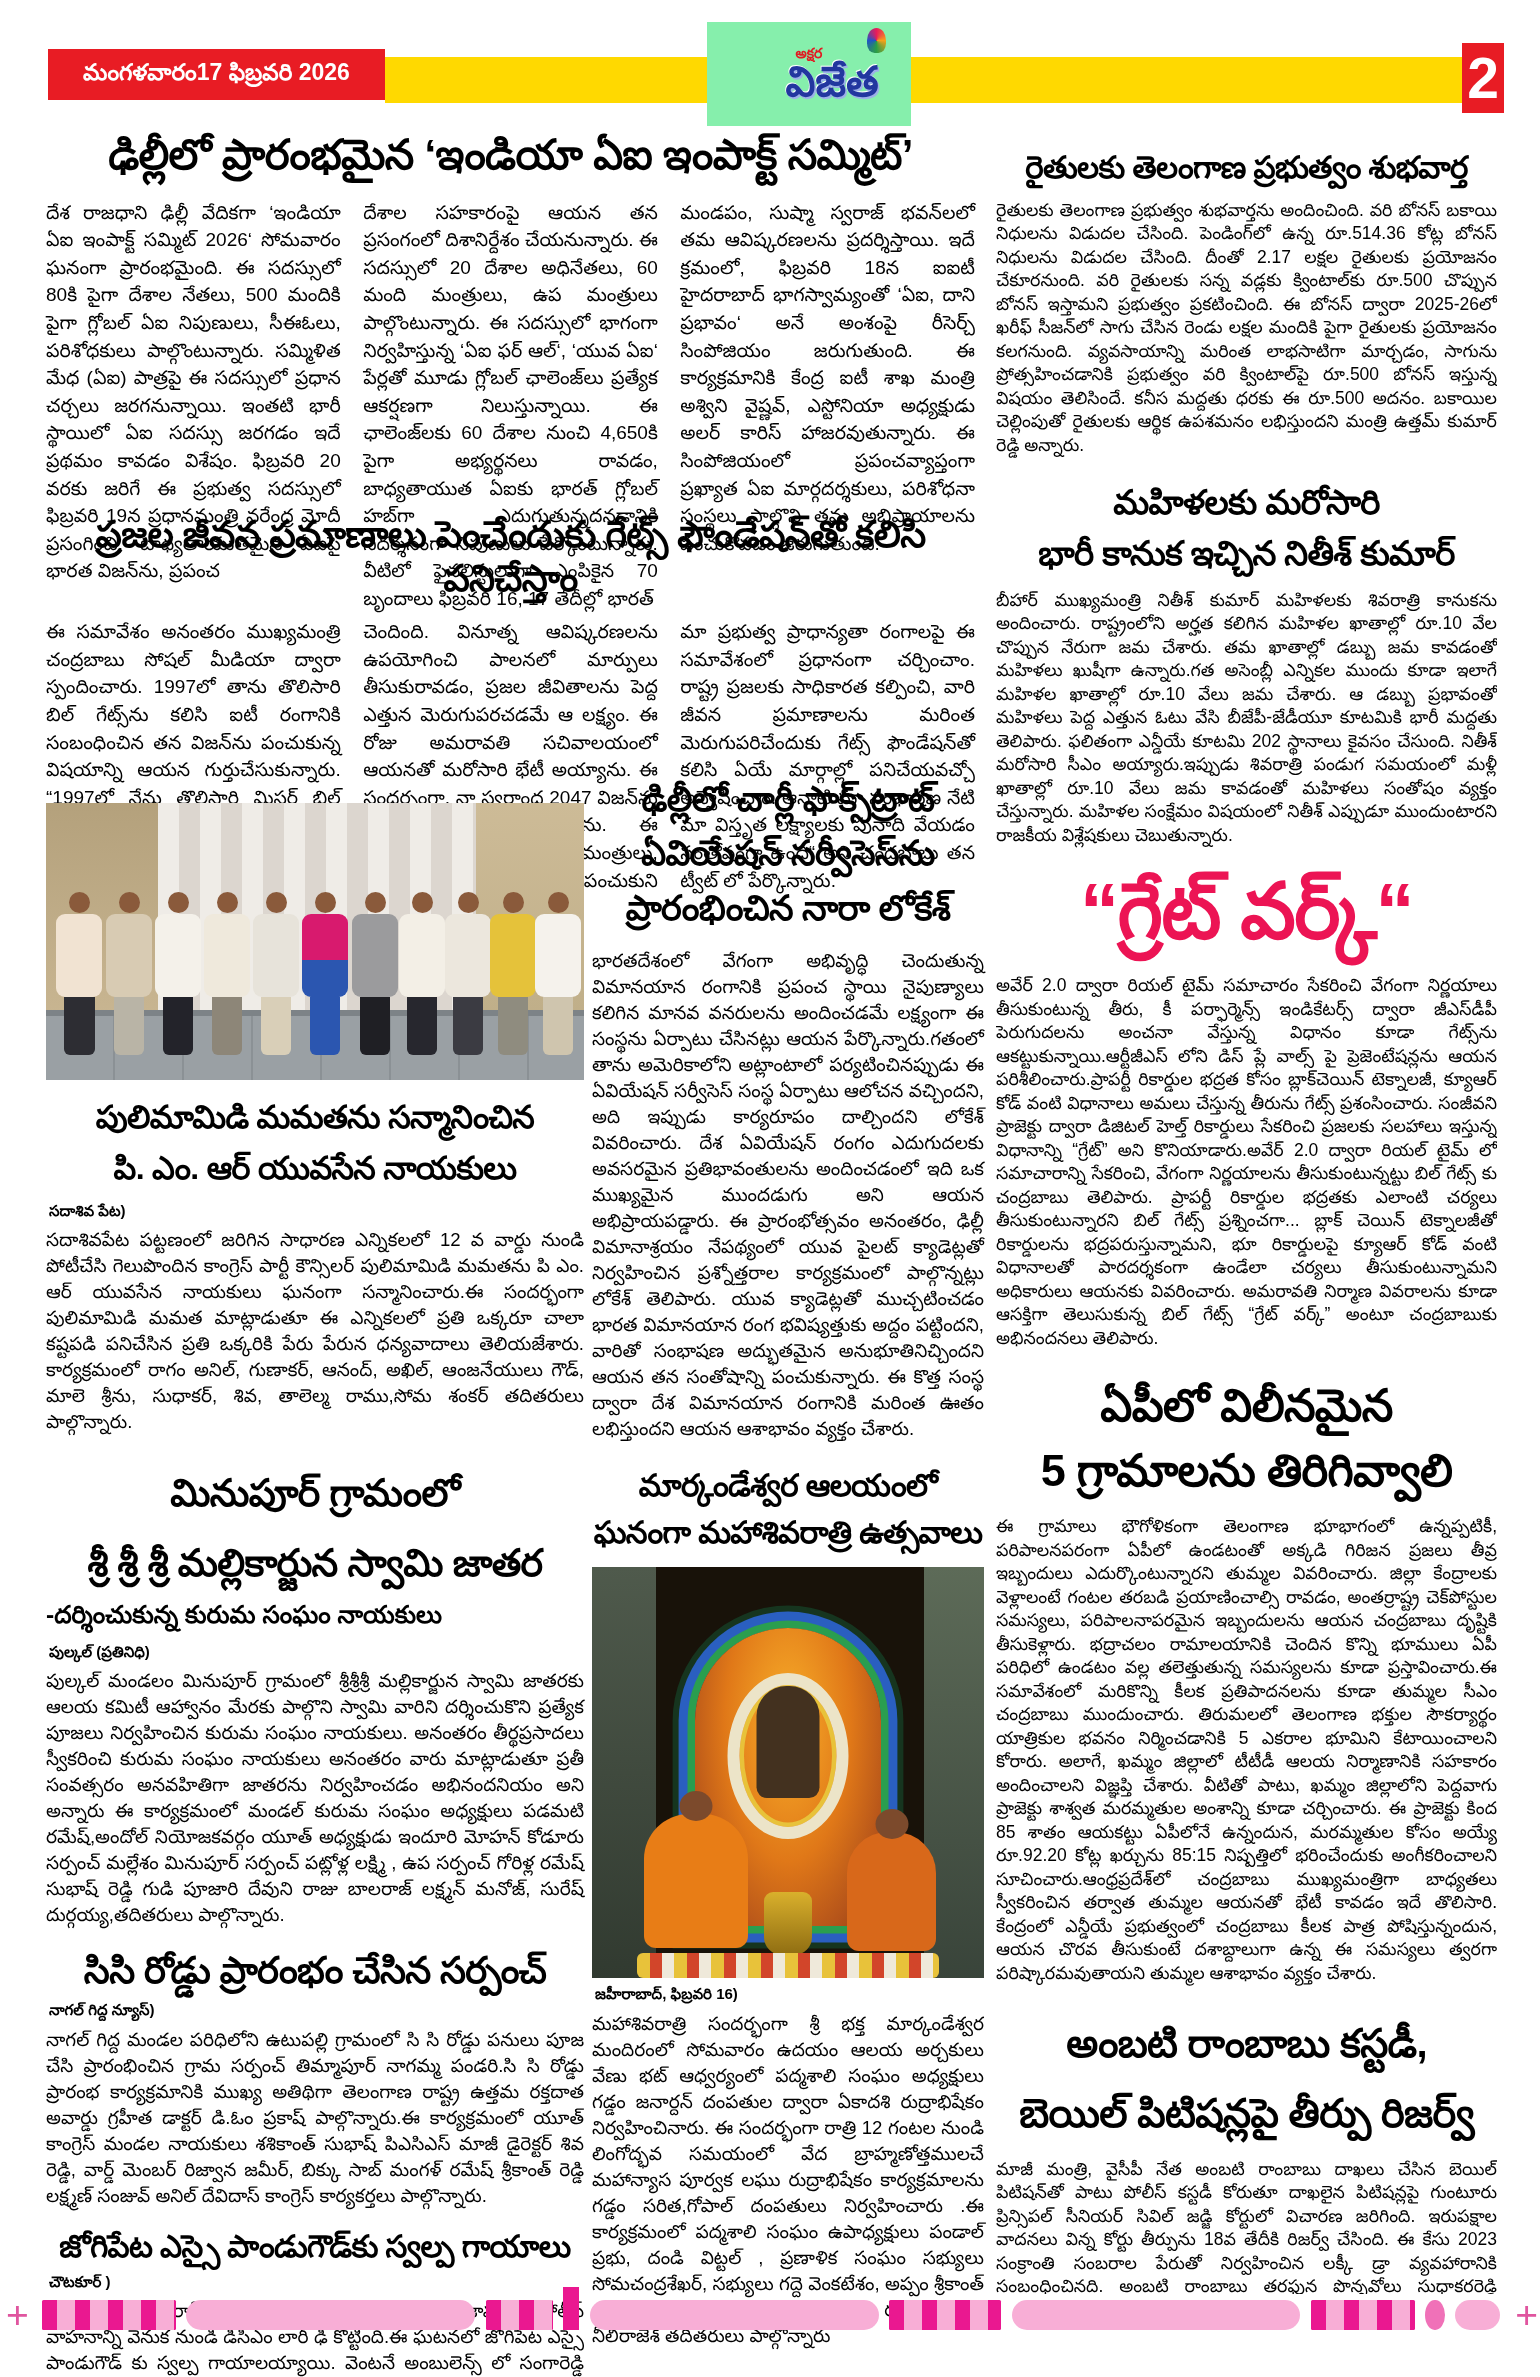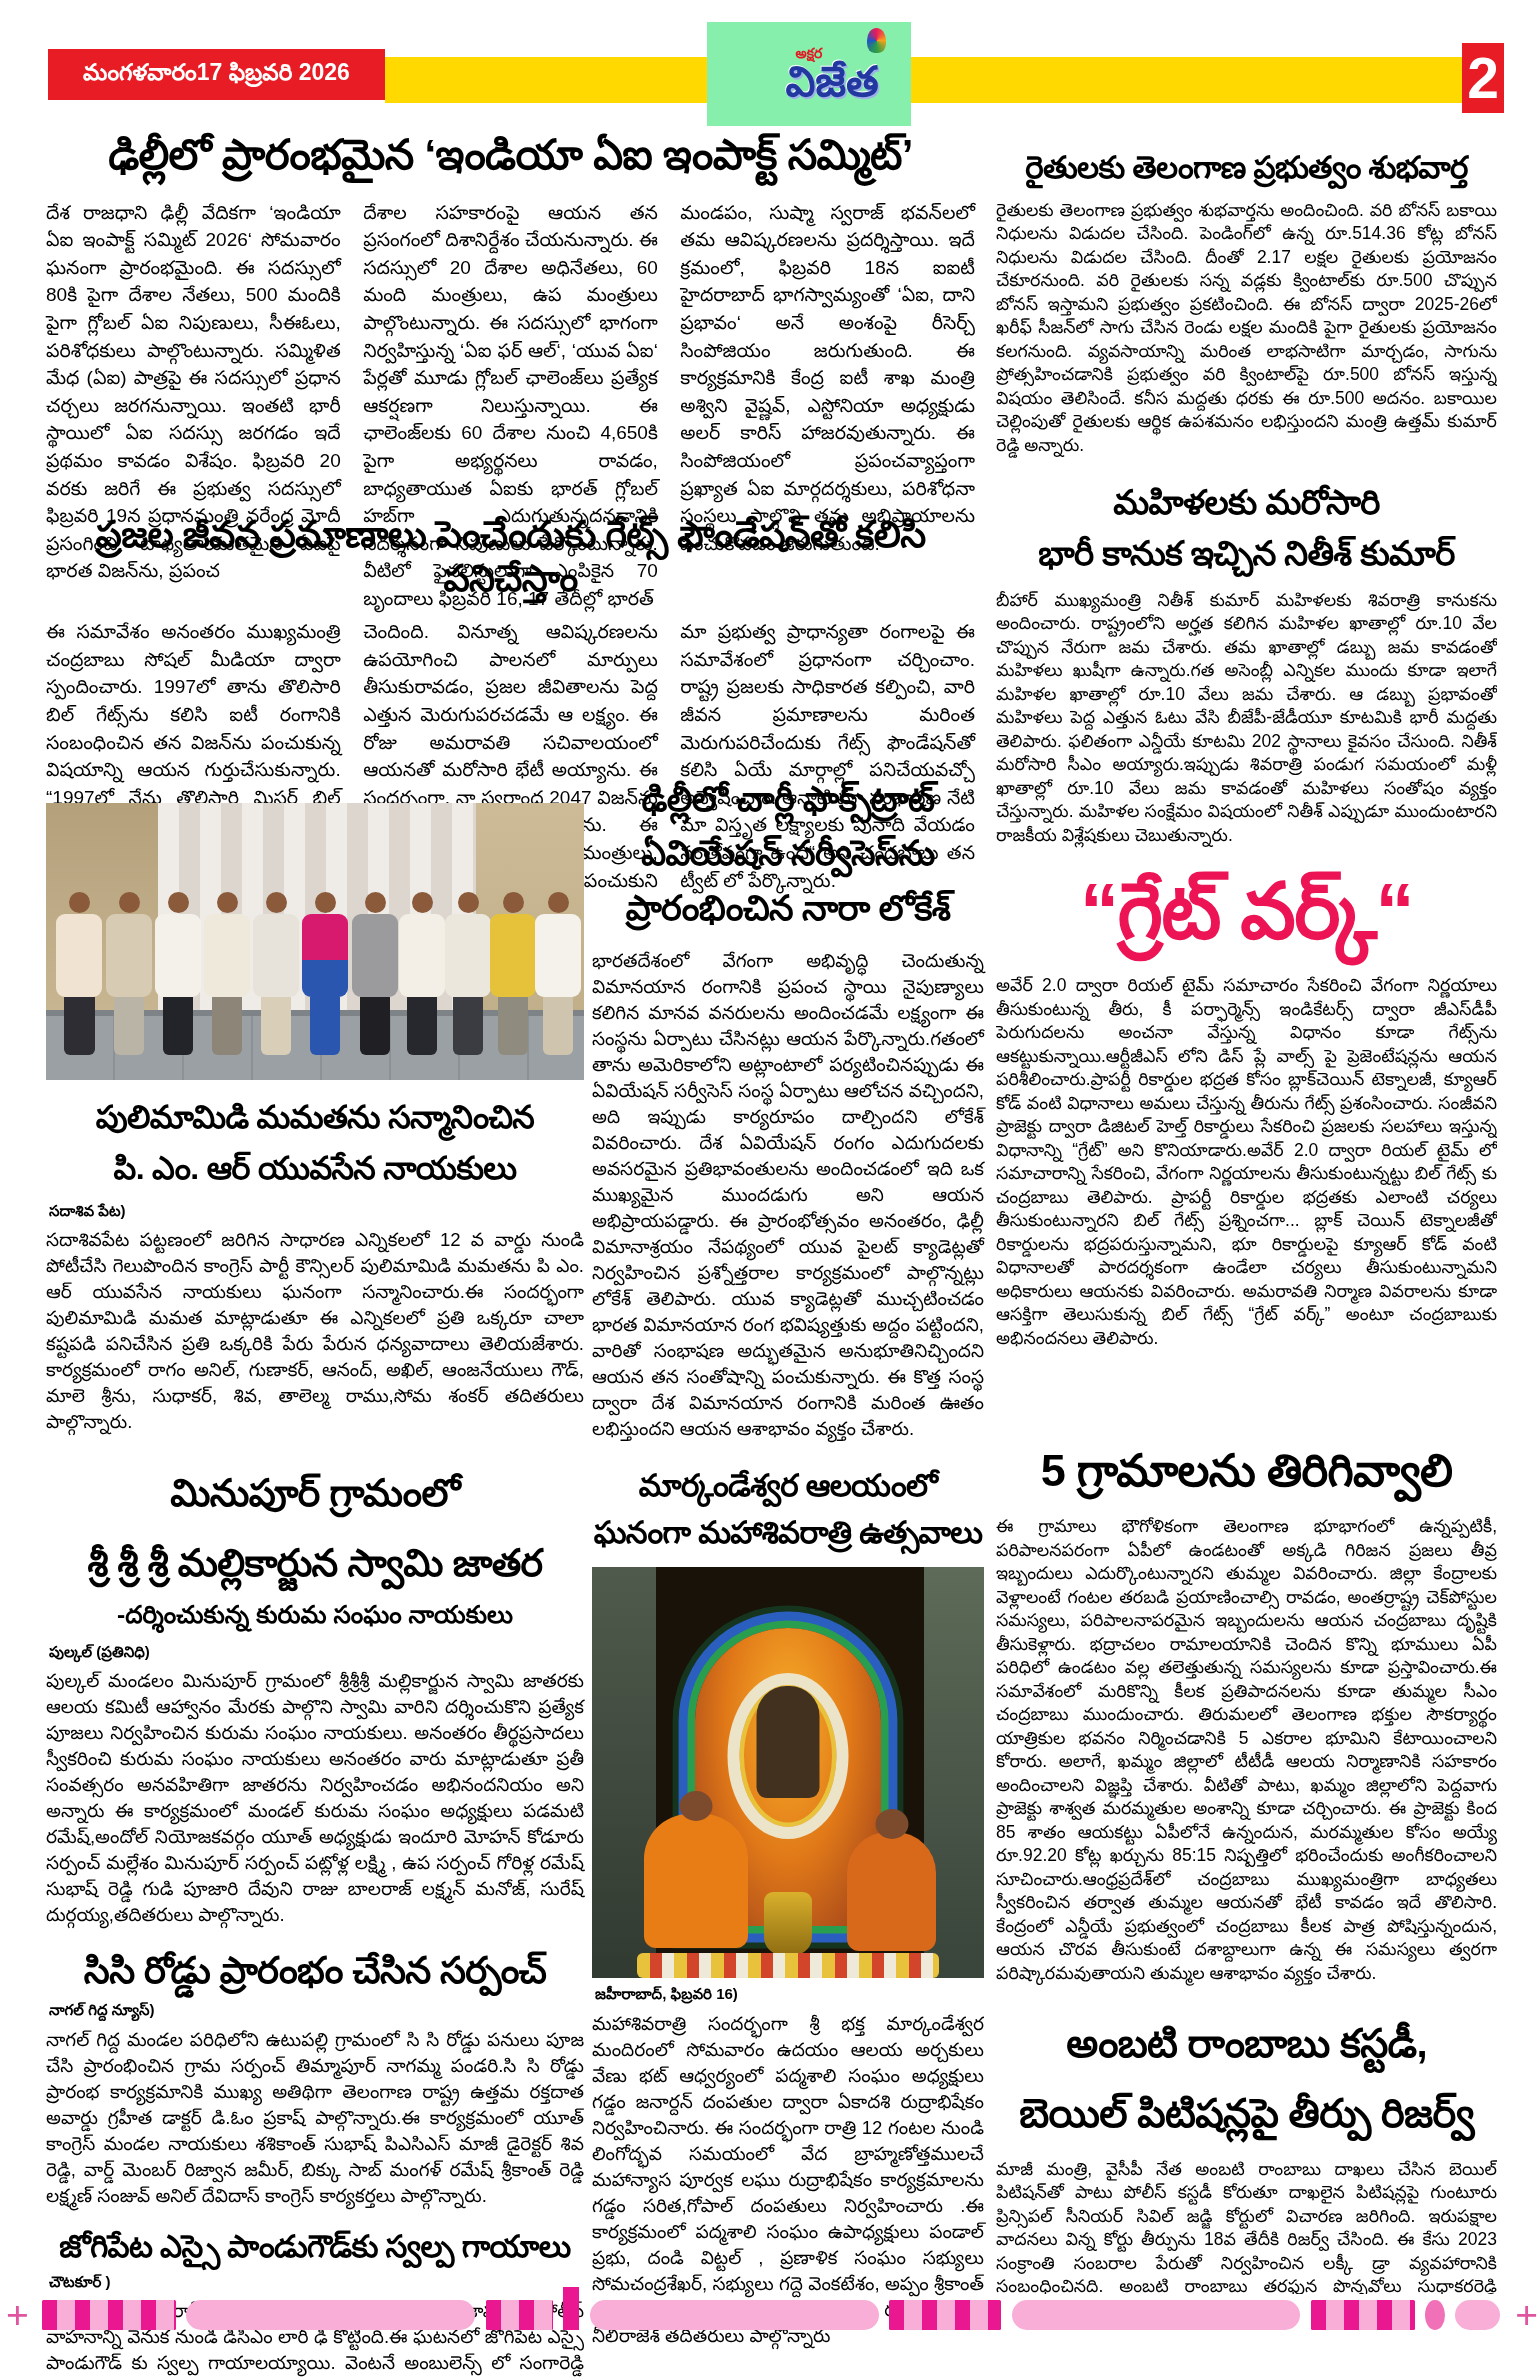--- a/index.html
+++ b/index.html
@@ -37,21 +37,21 @@
   .colR .body-txt{font-size:17.5px;line-height:23.5px;margin:0;}
   .hl-sm{font-size:31px;line-height:1.3;margin:0 0 10.4px 0;}
   .hl-2l{font-size:34px;line-height:1.5;margin:19.4px 0 10.4px 0;}
   .hl-red{font-size:78px;line-height:1.3;color:#ec1454;margin:13.4px 0 12px 0;letter-spacing:-1.5px;}
   .hl-vil{font-size:45px;line-height:1.45;margin:22.4px 0 12px 0;}
   .hl-amb{font-size:40px;line-height:1.75;margin:22.4px 0 10.4px 0;}
   .hl-lok{font-size:35px;line-height:1.55;margin:0 0 13.4px 0;}
   .hl-mark{font-size:31px;line-height:1.5;margin:21px 0 10.4px 0;}
   .hl-puli{font-size:32px;line-height:1.6;margin:12px 0 3px 0;}
   .hl-minu{font-size:38px;line-height:1.85;margin:22.4px 0 0 0;}
-  .hl-sub{font-size:24.6px;font-weight:900;text-align:center;margin:3px 0 4.5px 0;}
+  .hl-sub{font-size:24.6px;font-weight:900;margin:3px 0 4.5px 0;}
   .hl-cc{font-size:37px;line-height:1.2;margin:21px 0 7.5px 0;}
   .hl-jogi{font-size:31px;line-height:1.2;margin:19.4px 0 7.5px 0;}
   
   .photo1{position:relative;width:538px;height:277px;overflow:hidden;background:#c9b692;}
   .curtain{position:absolute;left:112px;top:0;width:320px;height:216px;
            background:repeating-linear-gradient(90deg,#efece7 0 21px,#dcd6cf 21px 42px);}
   .wallL{position:absolute;left:0;top:0;width:112px;height:224px;background:linear-gradient(#b4a17c,#c9b692);}
   .wallR{position:absolute;right:0;top:0;width:108px;height:224px;background:linear-gradient(#cdbb97,#bfae88);}
   .floor{position:absolute;left:0;bottom:0;width:100%;height:64px;
          background:repeating-linear-gradient(90deg,#9aa0a4 0 67px,#8b9195 67px 69px);}
@@ -252,21 +252,21 @@
     <div class="hl hl-2l">
       <span>మహిళలకు మరోసారి</span><br>
       <span>భారీ కానుక ఇచ్చిన నితీశ్ కుమార్</span>
     </div>
     <p class="body-txt">బీహార్ ముఖ్యమంత్రి నితీశ్ కుమార్ మహిళలకు శివరాత్రి కానుకను అందించారు. రాష్ట్రంలోని అర్హత కలిగిన మహిళల ఖాతాల్లో రూ.10 వేల చొప్పున నేరుగా జమ చేశారు. తమ ఖాతాల్లో డబ్బు జమ కావడంతో మహిళలు ఖుషీగా ఉన్నారు.గత అసెంబ్లీ ఎన్నికల ముందు కూడా ఇలాగే మహిళల ఖాతాల్లో రూ.10 వేలు జమ చేశారు. ఆ డబ్బు ప్రభావంతో మహిళలు పెద్ద ఎత్తున ఓటు వేసి బీజేపీ-జేడీయూ కూటమికి భారీ మద్దతు తెలిపారు. ఫలితంగా ఎన్డీయే కూటమి 202 స్థానాలు కైవసం చేసుంది. నితీశ్ మరోసారి సీఎం అయ్యారు.ఇప్పుడు శివరాత్రి పండుగ సమయంలో మళ్లీ ఖాతాల్లో రూ.10 వేలు జమ కావడంతో మహిళలు సంతోషం వ్యక్తం చేస్తున్నారు. మహిళల సంక్షేమం విషయంలో నితీశ్ ఎప్పుడూ ముందుంటారని రాజకీయ విశ్లేషకులు చెబుతున్నారు.</p>
 
     <div class="hl hl-red">“గ్రేట్ వర్క్“</div>
     <p class="body-txt">అవేర్ 2.0 ద్వారా రియల్ టైమ్ సమాచారం సేకరించి వేగంగా నిర్ణయాలు తీసుకుంటున్న తీరు, కీ పర్ఫార్మెన్స్ ఇండికేటర్స్ ద్వారా జీఎస్‌డీపీ పెరుగుదలను అంచనా వేస్తున్న విధానం కూడా గేట్స్‌ను ఆకట్టుకున్నాయి.ఆర్టీజీఎస్ లోని డిస్ ప్లే వాల్స్ పై ప్రెజెంటేషన్లను ఆయన పరిశీలించారు.ప్రాపర్టీ రికార్డుల భద్రత కోసం బ్లాక్‌చెయిన్ టెక్నాలజీ, క్యూఆర్ కోడ్ వంటి విధానాలు అమలు చేస్తున్న తీరును గేట్స్ ప్రశంసించారు. సంజీవని ప్రాజెక్టు ద్వారా డిజిటల్ హెల్త్ రికార్డులు సేకరించి ప్రజలకు సలహాలు ఇస్తున్న విధానాన్ని “గ్రేట్” అని కొనియాడారు.అవేర్ 2.0 ద్వారా రియల్ టైమ్ లో సమాచారాన్ని సేకరించి, వేగంగా నిర్ణయాలను తీసుకుంటున్నట్టు బిల్ గేట్స్ కు చంద్రబాబు తెలిపారు. ప్రాపర్టీ రికార్డుల భద్రతకు ఎలాంటి చర్యలు తీసుకుంటున్నారని బిల్ గేట్స్ ప్రశ్నించగా... బ్లాక్ చెయిన్ టెక్నాలజీతో రికార్డులను భద్రపరుస్తున్నామని, భూ రికార్డులపై క్యూఆర్ కోడ్ వంటి విధానాలతో పారదర్శకంగా ఉండేలా చర్యలు తీసుకుంటున్నామని అధికారులు ఆయనకు వివరించారు. అమరావతి నిర్మాణ వివరాలను కూడా ఆసక్తిగా తెలుసుకున్న బిల్ గేట్స్ “గ్రేట్ వర్క్” అంటూ చంద్రబాబుకు అభినందనలు తెలిపారు.</p>
 
     <div class="hl hl-vil">
-      <br>
+      <span>ఏపీలో విలీనమైన</span><br>
       <span>5 గ్రామాలను తిరిగివ్వాలి</span>
     </div>
     <p class="body-txt">ఈ గ్రామాలు భౌగోళికంగా తెలంగాణ భూభాగంలో ఉన్నప్పటికీ, పరిపాలనపరంగా ఏపీలో ఉండటంతో అక్కడి గిరిజన ప్రజలు తీవ్ర ఇబ్బందులు ఎదుర్కొంటున్నారని తుమ్మల వివరించారు. జిల్లా కేంద్రాలకు వెళ్లాలంటే గంటల తరబడి ప్రయాణించాల్సి రావడం, అంతర్రాష్ట్ర చెక్‌పోస్టుల సమస్యలు, పరిపాలనాపరమైన ఇబ్బందులను ఆయన చంద్రబాబు దృష్టికి తీసుకెళ్లారు. భద్రాచలం రామాలయానికి చెందిన కొన్ని భూములు ఏపీ పరిధిలో ఉండటం వల్ల తలెత్తుతున్న సమస్యలను కూడా ప్రస్తావించారు.ఈ సమావేశంలో మరికొన్ని కీలక ప్రతిపాదనలను కూడా తుమ్మల సీఎం చంద్రబాబు ముందుంచారు. తిరుమలలో తెలంగాణ భక్తుల సౌకర్యార్థం యాత్రికుల భవనం నిర్మించడానికి 5 ఎకరాల భూమిని కేటాయించాలని కోరారు. అలాగే, ఖమ్మం జిల్లాలో టీటీడీ ఆలయ నిర్మాణానికి సహకారం అందించాలని విజ్ఞప్తి చేశారు. వీటితో పాటు, ఖమ్మం జిల్లాలోని పెద్దవాగు ప్రాజెక్టు శాశ్వత మరమ్మతుల అంశాన్ని కూడా చర్చించారు. ఈ ప్రాజెక్టు కింద 85 శాతం ఆయకట్టు ఏపీలోనే ఉన్నందున, మరమ్మతుల కోసం అయ్యే రూ.92.20 కోట్ల ఖర్చును 85:15 నిష్పత్తిలో భరించేందుకు అంగీకరించాలని సూచించారు.ఆంధ్రప్రదేశ్‌లో చంద్రబాబు ముఖ్యమంత్రిగా బాధ్యతలు స్వీకరించిన తర్వాత తుమ్మల ఆయనతో భేటీ కావడం ఇదే తొలిసారి. కేంద్రంలో ఎన్డీయే ప్రభుత్వంలో చంద్రబాబు కీలక పాత్ర పోషిస్తున్నందున, ఆయన చొరవ తీసుకుంటే దశాబ్దాలుగా ఉన్న ఈ సమస్యలు త్వరగా పరిష్కారమవుతాయని తుమ్మల ఆశాభావం వ్యక్తం చేశారు.</p>
 
     <div class="hl hl-amb">
       <span>అంబటి రాంబాబు కస్టడీ,</span><br>
       <span>బెయిల్ పిటిషన్లపై తీర్పు రిజర్వ్</span>
     </div>
     <p class="body-txt">మాజీ మంత్రి, వైసీపీ నేత అంబటి రాంబాబు దాఖలు చేసిన బెయిల్ పిటిషన్‌తో పాటు పోలీస్ కస్టడీ కోరుతూ దాఖలైన పిటిషన్లపై గుంటూరు ప్రిన్సిపల్ సీనియర్ సివిల్ జడ్జి కోర్టులో విచారణ జరిగింది. ఇరుపక్షాల వాదనలు విన్న కోర్టు తీర్పును 18వ తేదీకి రిజర్వ్ చేసింది. ఈ కేసు 2023 సంక్రాంతి సంబరాల పేరుతో నిర్వహించిన లక్కీ డ్రా వ్యవహారానికి సంబంధించినది. అంబటి రాంబాబు తరఫున పొన్నవోలు సుధాకరరెడ్డి వాదనలు వినిపించారు. తీవ్ర నేరాలు, జీవితఖైదు శిక్షలు పడే కేసుల్లోనే బెయిల్ నిరాకరించాలని ఈ సందర్భంగా పొన్నవోలు అన్నారు. ఏడేళ్లలోపు శిక్ష పడే కేసుల్లో రిమాండ్ అవసరం లేదని చెప్పారు. ఈ కేసులో రెండోసారి కూడా శిక్ష పడే విధమైన నిబంధనలు లేవని, అయినా కూడా కస్టడీ కోరడం సరికాదని న్యాయవాదులు తమ వాదనలు వినిపించారు... అంబటి రాంబాబు లాయర్ పేర్కొన్న దబ్బులు వాపసు చేసేందుకు సిద్ధమని తెలిపారు. బెయిల్, పోలీస్ కస్టడీ పిటిషన్లపై తీర్పు రిజర్వ్ చేయడం పట్ల న్యాయ, రాజకీయ వర్గాల్లో ఆసక్తిగా మారింది.</p>
   </div>

